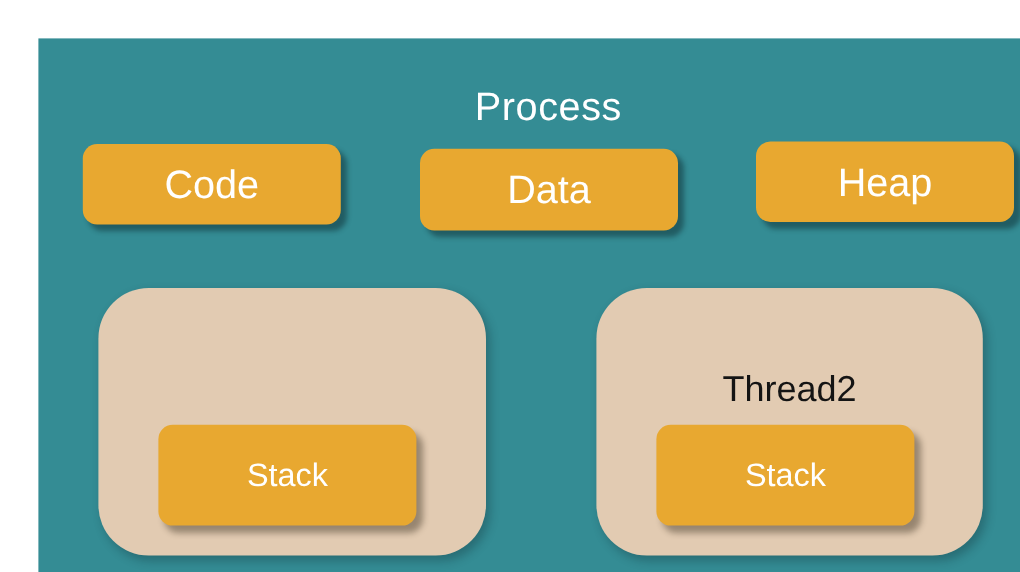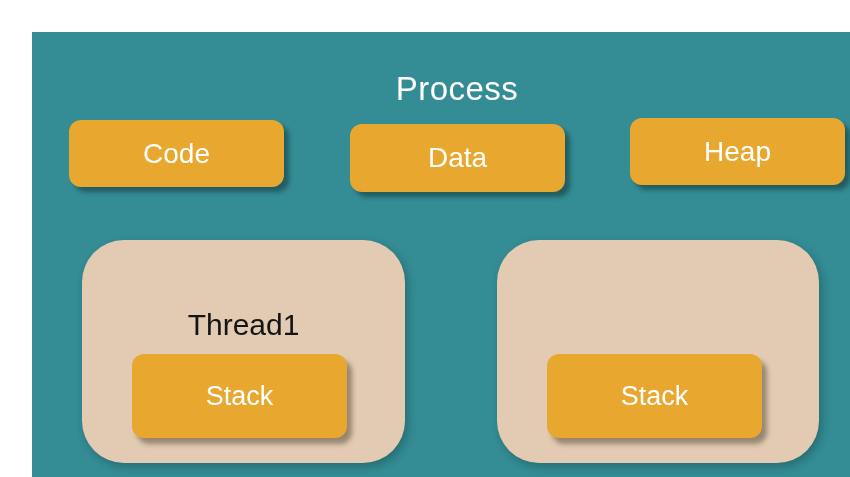--- a/index.html
+++ b/index.html
@@ -33,21 +33,21 @@
   .segment-box {
     position: absolute;
     width: 215px;
     height: 67px;
     background: var(--box-orange, #E8A830);
     border-radius: 12px;
     box-shadow: 5px 5px 4px rgba(10, 35, 40, 0.45);
     display: flex;
     align-items: center;
     justify-content: center;
-    font-size: 28px;
+    font-size: 33px;
     color: var(--box-text, #FFFFFF);
   }
 
   .segment-code { left: 37px;  top: 88px; }
   .segment-data { left: 318px; top: 92px; height: 68px; }
   .segment-heap { left: 598px; top: 86px; }
 
   .thread-box {
     position: absolute;
     top: 208px;
@@ -99,25 +99,25 @@
 
   <div class="segment-box segment-heap">
     <span>Heap</span>
   </div>
 
   <div class="segment-box segment-data">
     <span>Data</span>
   </div>
 
   <div class="thread-box thread-1">
-    <div class="thread-label">Thread1</div>
     <div class="stack-box">
       <span>Stack</span>
     </div>
   </div>
 
   <div class="thread-box thread-2">
+    <div class="thread-label">Thread2</div>
     <div class="stack-box">
       <span>Stack</span>
     </div>
   </div>
 
 </div>
 
 </body></html>

